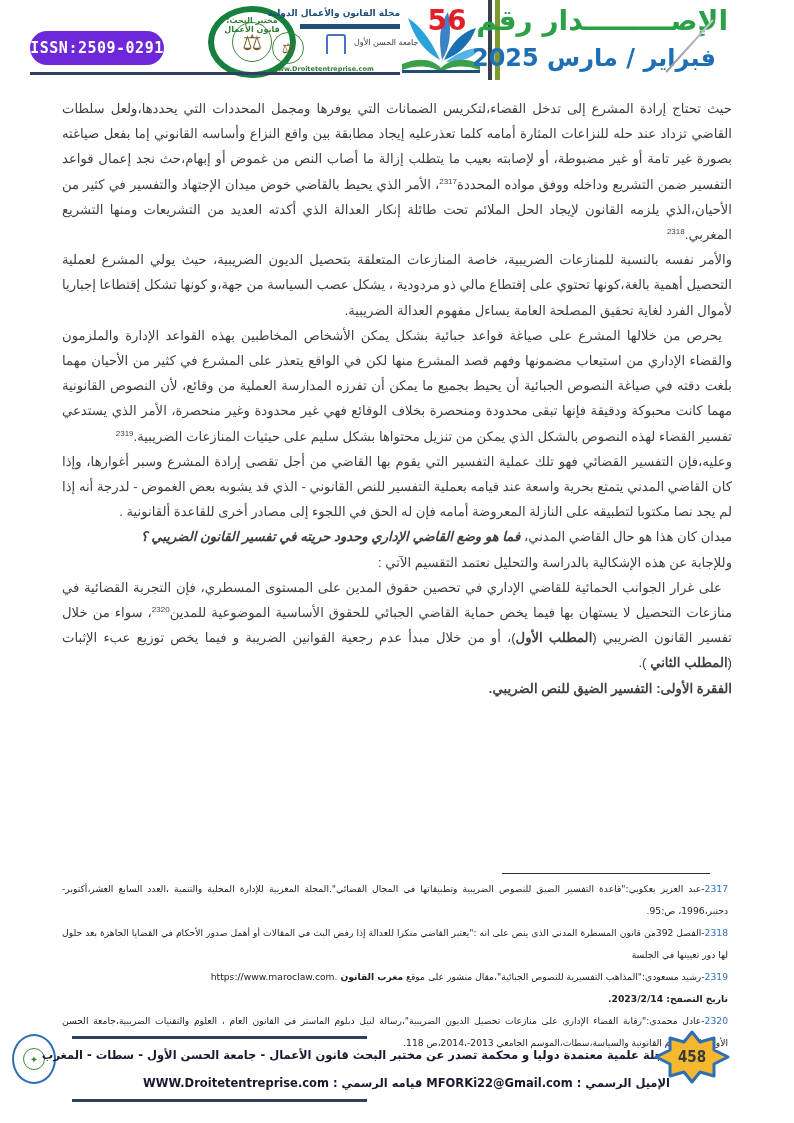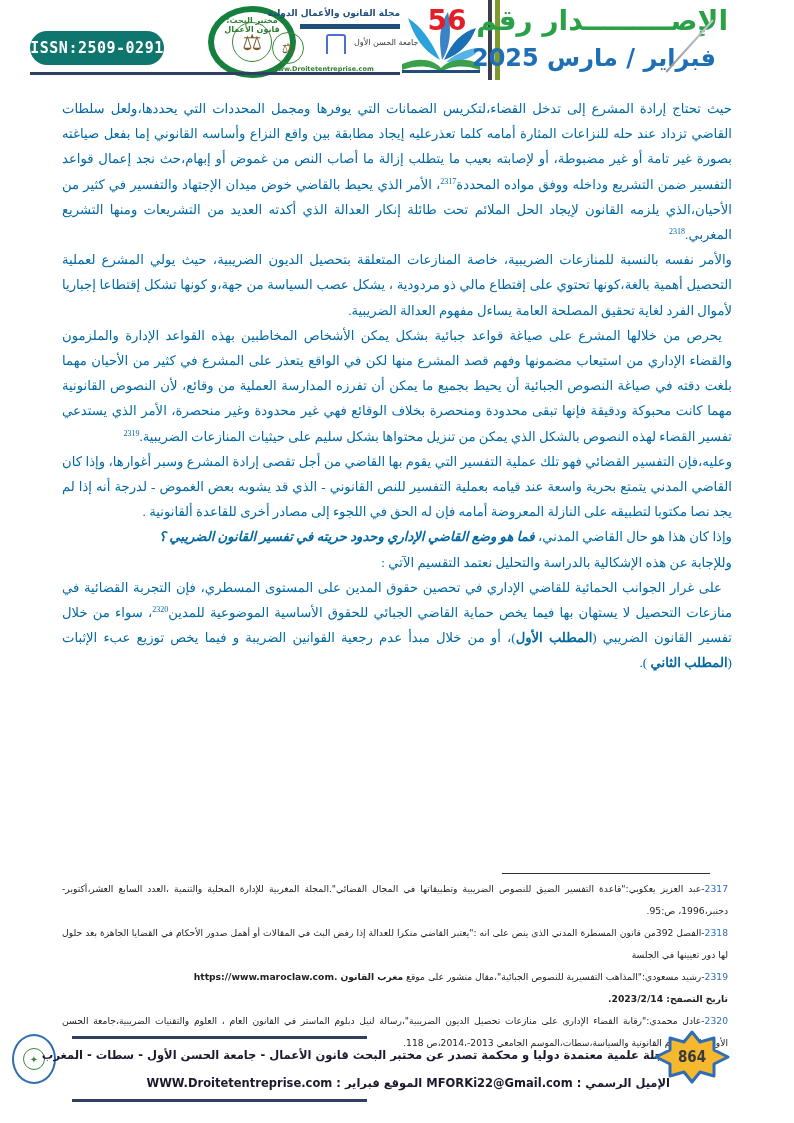--- a/index.html
+++ b/index.html
@@ -3,21 +3,21 @@
 <meta charset="utf-8">
 <style>
   * { box-sizing: border-box; margin: 0; padding: 0; }
   html, body { width: 794px; height: 1123px; background: #ffffff; overflow: hidden; }
   body { position: relative; font-family: "DejaVu Sans", sans-serif; color: #111; }
 
   
   .header { position: absolute; left: 0; top: 0; width: 794px; height: 85px; }
   .issn-badge {
     position: absolute; left: 30px; top: 31px; width: 134px; height: 34px;
-    background: #0f766e; border-radius: 17px; color: #fff;
+    background: #6d28d9; border-radius: 17px; color: #fff;
     font-family: "DejaVu Sans Mono", monospace; font-weight: bold; font-size: 15px;
     display: flex; align-items: center; justify-content: center; letter-spacing: 0.5px;
   }
   .lab-seal {
     position: absolute; left: 176px; top: 6px; width: 88px; height: 72px;
     border: 6px solid #15803d; border-radius: 50%;
     display: flex; align-items: center; justify-content: center; margin-left: 32px;
   }
   .lab-seal .inner { width: 40px; height: 40px; border: 1px solid #3c8a3c; border-radius: 50%;
     display:flex; align-items:center; justify-content:center; color:#7a5a2a; font-size: 22px; }
@@ -37,36 +37,36 @@
     font-weight: bold; font-size: 28px; white-space: nowrap; }
   .issue-label { color: #2aa147; letter-spacing: 0; }
   .issue-number { color: #e41e26; }
   .date-line { position:absolute; left: 504px; top: 44px; width: 212px; height: 34px; direction: rtl; text-align: right;
     font-weight: bold; font-size: 24px; color: #1f6fb5; white-space: nowrap; }
   .diag-line { position:absolute; left: 712px; top: 20px; width: 2px; height: 70px; background: linear-gradient(#c9cdd3,#8d96a3); transform: rotate(42deg); transform-origin: top; }
   .header-rule { position:absolute; left: 30px; top: 72px; width: 370px; height: 3px; background: #2e3f62; }
 
   
   .content { position:absolute; left: 62px; top: 96px; width: 670px; direction: rtl; text-align: justify;
-    font-family: Liberation Serif, serif; font-size: 13.2px; line-height: 25.2px; color: #0369a1; }
+    font-family: Liberation Sans, sans-serif; font-size: 13.2px; line-height: 25.2px; color: #404040; }
   .content p { margin: 0; }
   .content sup { font-size: 8px; vertical-align: super; line-height: 0; }
   .indent { text-indent: 10px; }
   .content .bold { font-weight: bold; }
   .content .bold-italic { font-weight: bold; font-style: italic; }
   .content .heading-underline { font-weight: bold; text-decoration: underline; }
   .content .heading-bold { font-weight: bold; }
 
   
   .fn-rule { position:absolute; left: 502px; top: 873px; width: 208px; height: 1px; background:#333; }
   .footnotes { position:absolute; left: 62px; top: 878px; width: 666px; direction: rtl; text-align: justify;
     font-family: "DejaVu Sans", sans-serif; font-size: 9.2px; line-height: 22px; color: #222; }
   .footnotes .fn-num { color: #2f6eb4; }
   .footnotes .bold { font-weight: bold; }
-  .footnotes .ltr { direction: ltr; unicode-bidi: embed; font-weight: bold; padding-left: 48px; }
+  .footnotes .ltr { direction: ltr; unicode-bidi: embed; font-weight: normal; padding-left: 48px; }
 
   
   .footer-rule-top { position:absolute; left: 72px; top: 1036px; width: 295px; height: 3px; background:#2e3f62; }
   .footer-rule-bottom { position:absolute; left: 72px; top: 1099px; width: 295px; height: 3px; background:#2e3f62; }
   .footer-line1 { position:absolute; left: 60px; top: 1048px; width: 610px; direction: rtl; text-align: right; font-size: 11.5px; font-weight: bold; color:#1a1a2e; white-space: nowrap; }
   .footer-line2 { position:absolute; left: 60px; top: 1076px; width: 610px; direction: rtl; text-align: right; font-size: 11.5px; font-weight: bold; color:#1a1a2e; white-space: nowrap; }
   .footer-line2 .ltr { direction: ltr; unicode-bidi: embed; }
   .page-badge { position:absolute; left: 652px; top: 1030px; width: 80px; height: 54px; }
   .page-badge .num { position:absolute; left: 0; top: 0; width: 80px; height: 54px; display:flex; align-items:center; justify-content:center;
     font-weight:bold; font-size: 15px; color:#3a3a3a; font-family: "DejaVu Sans Condensed","DejaVu Sans", sans-serif; }
@@ -120,26 +120,27 @@
 <div class="content">
   <p>
     <span>حيث تحتاج إرادة المشرع إلى تدخل القضاء،لتكريس الضمانات التي يوفرها ومجمل المحددات التي يحددها،ولعل سلطات القاضي تزداد عند حله للنزاعات المثارة أمامه كلما تعذرعليه إيجاد مطابقة بين واقع النزاع وأساسه القانوني إما بفعل صياغته بصورة غير تامة أو غير مضبوطة، أو لإصابته بعيب ما يتطلب إزالة ما أصاب النص من غموض أو إبهام،حث نجد إعمال قواعد التفسير ضمن التشريع وداخله ووفق مواده المحددة</span><sup>2317</sup><span>، الأمر الذي يحيط بالقاضي خوض ميدان الإجتهاد والتفسير في كثير من الأحيان،الذي يلزمه القانون لإيجاد الحل الملائم تحت طائلة إنكار العدالة الذي أكدته العديد من التشريعات ومنها التشريع المغربي.</span><sup>2318</sup>
   </p>
   <p>والأمر نفسه بالنسبة  للمنازعات الضريبية، خاصة المنازعات المتعلقة بتحصيل الديون الضريبية، حيث يولي المشرع لعملية التحصيل أهمية بالغة،كونها تحتوي على إقتطاع مالي ذو مردودية ، يشكل عصب السياسة من جهة،و كونها  تشكل إقتطاعا إجباريا لأموال الفرد لغاية تحقيق المصلحة العامة يساءل مفهوم العدالة الضريبية.</p>
   <p class="indent">
     <span>يحرص من خلالها المشرع  على صياغة قواعد جبائية بشكل يمكن الأشخاص المخاطبين بهذه القواعد الإدارة والملزمون والقضاء الإداري من استيعاب مضمونها وفهم قصد المشرع منها لكن في الواقع يتعذر على المشرع في كثير من الأحيان مهما بلغت دقته في صياغة النصوص الجبائية أن يحيط بجميع ما يمكن أن تفرزه المدارسة العملية من وقائع، لأن النصوص القانونية مهما كانت محبوكة ودقيقة فإنها تبقى محدودة ومنحصرة بخلاف الوقائع فهي غير محدودة وغير منحصرة، الأمر الذي يستدعي تفسير القضاء لهذه النصوص بالشكل الذي يمكن من تنزيل محتواها بشكل سليم على حيثيات المنازعات الضريبية.</span><sup>2319</sup>
   </p>
   <p>وعليه،فإن التفسير القضائي فهو تلك عملية التفسير التي يقوم بها القاضي من أجل تقصى إرادة المشرع وسبر أغوارها، وإذا كان القاضي المدني يتمتع بحرية واسعة عند قيامه بعملية التفسير للنص القانوني - الذي قد يشوبه بعض الغموض - لدرجة أنه إذا لم يجد نصا مكتوبا لتطبيقه على النازلة المعروضة أمامه فإن له الحق في اللجوء إلى مصادر أخرى للقاعدة ألقانونية .</p>
   <p>
-    <span>وإذا كان هذا هو حال القاضي المدني، </span><span class="bold-italic">فما هو وضع القاضي الإداري وحدود حريته في تفسير القانون الضريبي ؟</span>
+    <span>ميدان كان هذا هو حال القاضي المدني، </span><span class="bold-italic">فما هو وضع القاضي الإداري وحدود حريته في تفسير القانون الضريبي ؟</span>
   </p>
   <p>وللإجابة عن هذه الإشكالية بالدراسة والتحليل نعتمد التقسيم الآتي :</p>
   <p class="indent">
     <span>على غرار الجوانب الحمائية للقاضي الإداري في تحصين حقوق المدين على المستوى المسطري، فإن التجربة القضائية في منازعات التحصيل لا يستهان بها فيما يخص حماية القاضي الجبائي للحقوق الأساسية الموضوعية للمدين</span><sup>2320</sup><span>، سواء من خلال تفسير القانون الضريبي  (</span><span class="bold">المطلب الأول</span><span>)، أو من خلال مبدأ عدم رجعية القوانين الضريبة و فيما يخص توزيع عبء الإثبات (</span><span class="bold">المطلب الثاني</span><span> ).</span>
   </p>
+  <p class="heading-bold">الفقرة الأولى: التفسير الضيق للنص الضريبي.</p>
 </div>
 
 <div class="fn-rule"></div>
 <div class="footnotes">
   <p>
     <span class="fn-num">2317</span><span>-عبد العزيز يعكوبي:"قاعدة التفسير الضيق للنصوص الضريبية وتطبيقاتها في المجال القضائي".المجلة المغربية للإدارة المحلية والتنمية ،العدد السابع العشر،أكتوبر-دجنبر،1996، ص:95.</span>
   </p>
   <p>
     <span class="fn-num">2318</span><span>-الفصل 392من قانون المسطرة المدني الذي ينص على انه :"يعتبر القاضي منكرا للعدالة إذا رفض البث في المقالات أو أهمل صدور الأحكام في القضايا الجاهزة بعد حلول لها دور تعيينها في الجلسة</span>
   </p>
@@ -151,22 +152,22 @@
     <span class="fn-num">2320</span><span>-عادل محمدي:"رقابة القضاء الإداري على منازعات تحصيل الديون الضريبية"،رسالة لنيل دبلوم الماستر في القانون العام ، العلوم والتقنيات الضريبية،جامعة الحسن الأول،كلية العلوم القانونية والسياسة،سطات،الموسم الجامعي 2013-،2014،ص 118.</span>
   </p>
 </div>
 
 <div class="footer-seal">
   <div class="inner">✦</div>
 </div>
 <div class="footer-rule-top"></div>
 <div class="footer-line1">مجلة علمية معتمدة  دوليا و محكمة تصدر عن مختبر البحث قانون الأعمال - جامعة الحسن الأول - سطات - المغرب</div>
 <div class="footer-line2">
-  <span>الإميل الرسمي : </span><span class="ltr">MFORKi22@Gmail.com</span><span> الموقع فبراير : </span><span class="ltr">WWW.Droitetentreprise.com</span>
+  <span>الإميل الرسمي : </span><span class="ltr">MFORKi22@Gmail.com</span><span> قيامه الرسمي : </span><span class="ltr">WWW.Droitetentreprise.com</span>
 </div>
 <div class="footer-rule-bottom"></div>
 
 <div class="page-badge">
   <svg width="80" height="54" viewBox="0 0 80 54">
     <polygon points="40,2 48,12 62,8 62,20 76,27 62,34 62,46 48,42 40,52 32,42 18,46 18,34 4,27 18,20 18,8 32,12" fill="#f5b82e" stroke="#2f6eb4" stroke-width="3" stroke-linejoin="round"></polygon>
   </svg>
-  <span class="num">864</span>
+  <span class="num">458</span>
 </div>
 
 </body></html>

